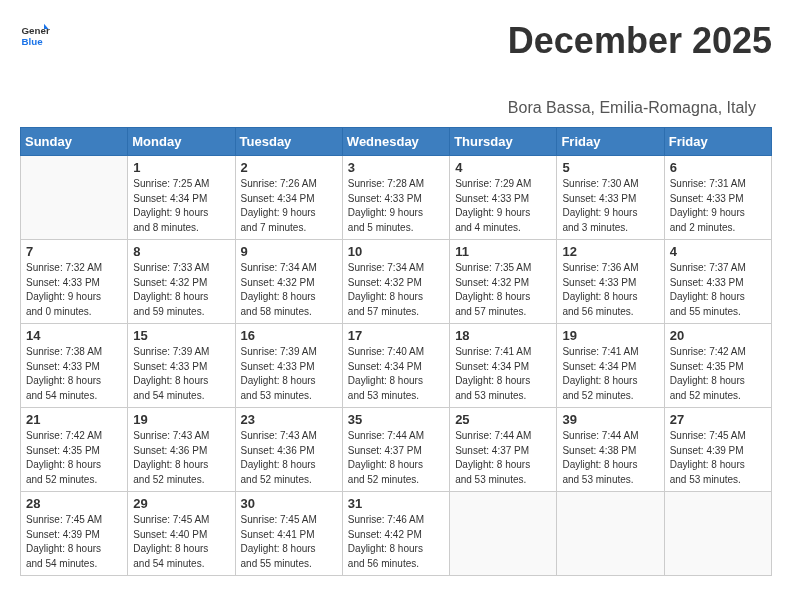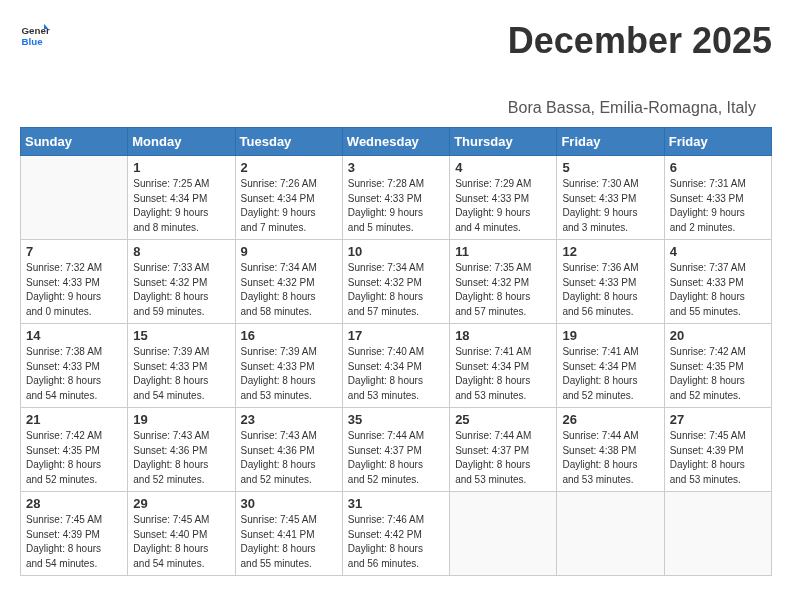--- a/index.html
+++ b/index.html
@@ -207,21 +207,21 @@
         </td>
         <td>
           <span class="day-number">35</span>
           <div class="day-info">Sunrise: 7:44 AM<br>Sunset: 4:37 PM<br>Daylight: 8 hours<br>and 52 minutes.</div>
         </td>
         <td>
           <span class="day-number">25</span>
           <div class="day-info">Sunrise: 7:44 AM<br>Sunset: 4:37 PM<br>Daylight: 8 hours<br>and 53 minutes.</div>
         </td>
         <td>
-          <span class="day-number">26</span>
+          <span class="day-number">39</span>
           <div class="day-info">Sunrise: 7:44 AM<br>Sunset: 4:38 PM<br>Daylight: 8 hours<br>and 53 minutes.</div>
         </td>
         <td>
           <span class="day-number">27</span>
           <div class="day-info">Sunrise: 7:45 AM<br>Sunset: 4:39 PM<br>Daylight: 8 hours<br>and 53 minutes.</div>
         </td>
       </tr>
       <tr>
         <td>
           <span class="day-number">28</span>

